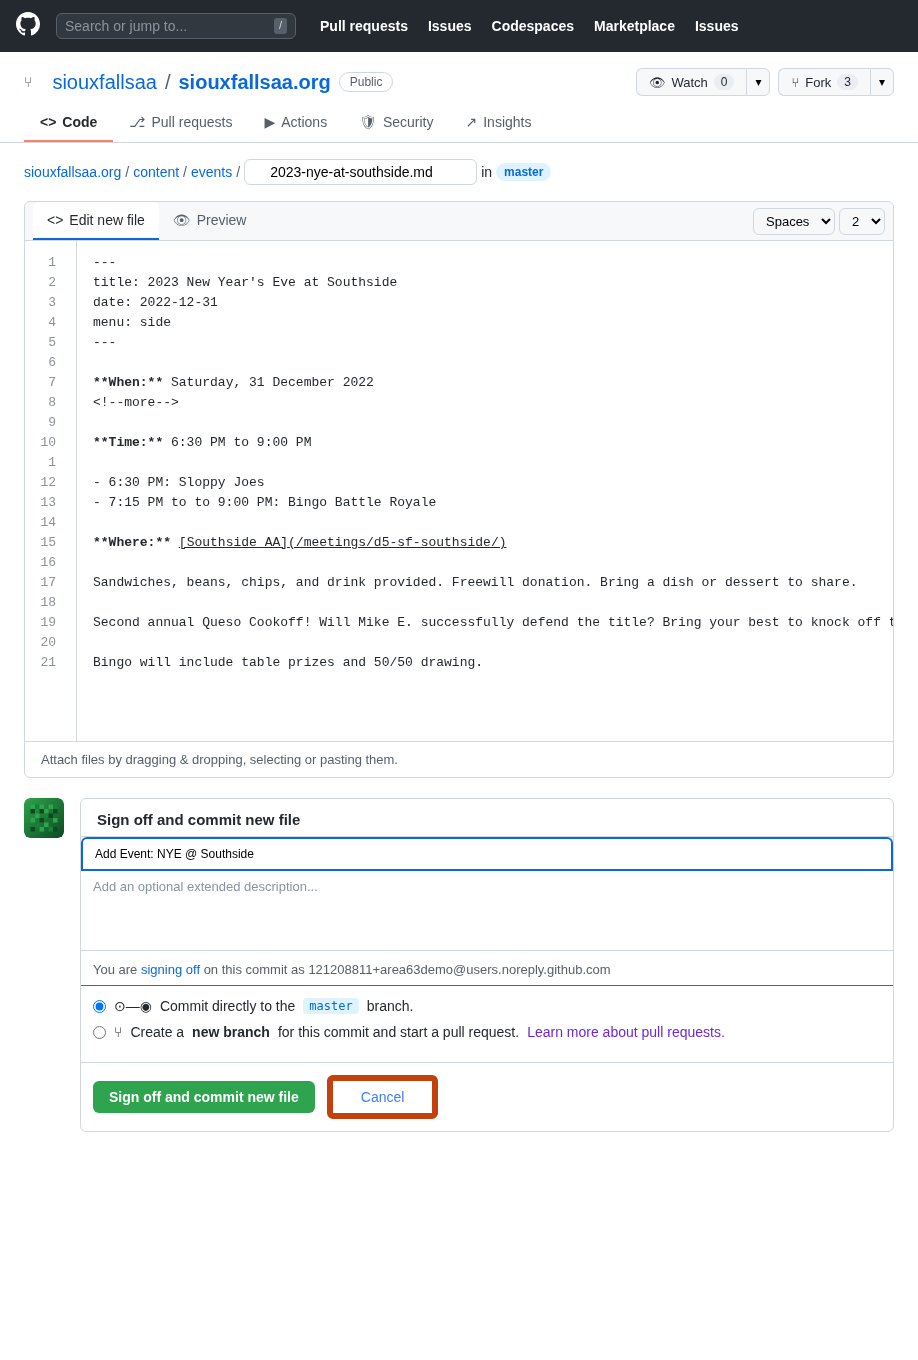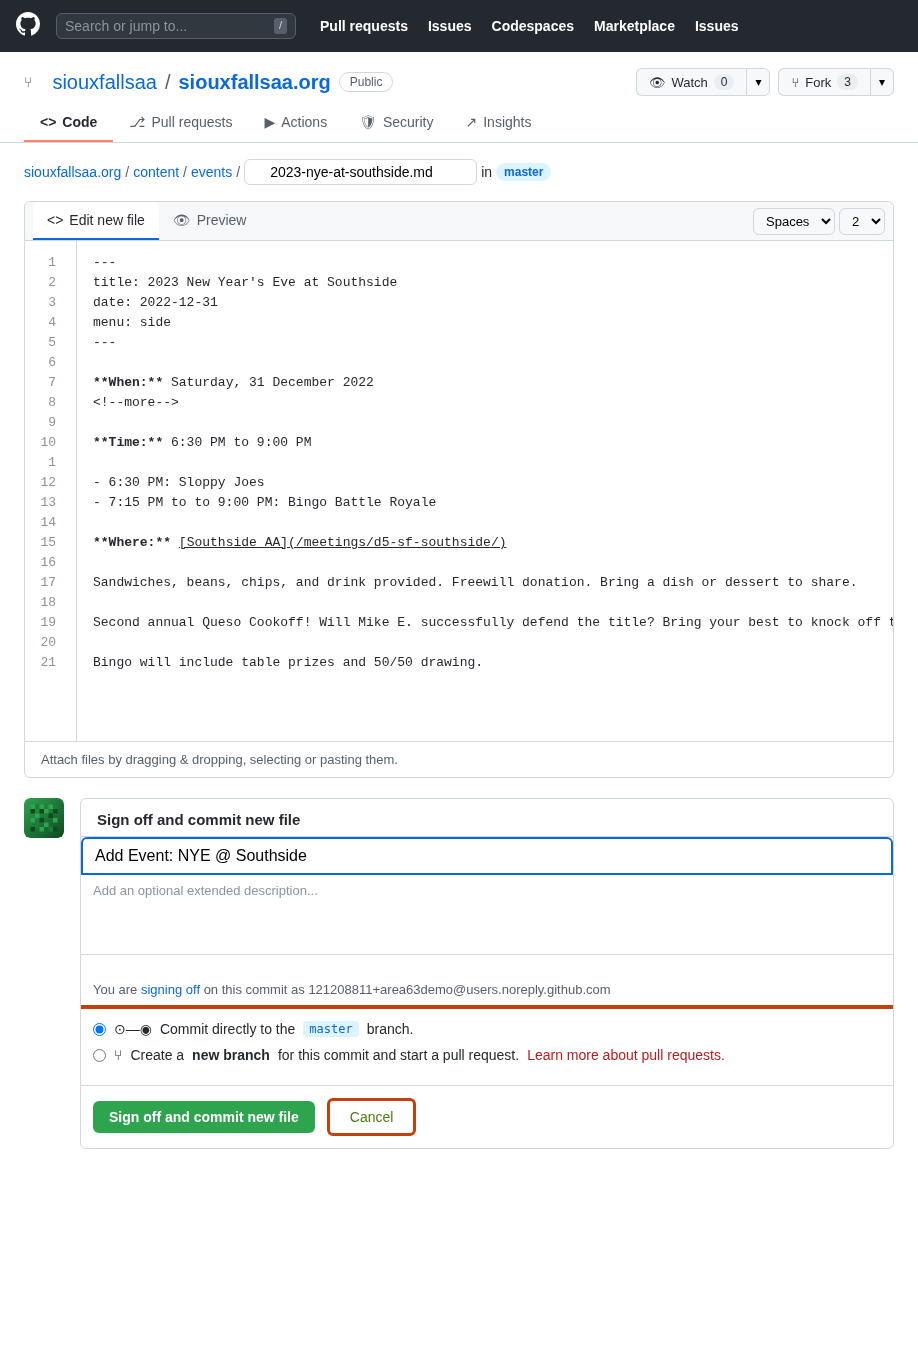--- a/index.html
+++ b/index.html
@@ -279,21 +279,21 @@
       flex: 1;
       border: 1px solid #d0d7de;
       border-radius: 6px;
     }
     .commit-title-input {
       width: 100%;
       padding: 8px 12px;
       border: none;
       border-bottom: 1px solid #d0d7de;
       border-radius: 6px 6px 0 0;
-      font-size: 16px;
+      font-size: 12px;
       outline: none;
       background: #fff;
       border: 2px solid #0969da;
       border-radius: 6px 6px 0 0;
     }
     .commit-desc-input {
       width: 100%;
       height: 80px;
       padding: 8px 12px;
       border: none;
@@ -303,22 +303,21 @@
       outline: none;
       resize: none;
       font-family: inherit;
     }
     .commit-desc-input::placeholder { color: #8b949e; }
 
     .commit-signing-info {
       padding: 8px 12px;
       font-size: 13px;
       color: #57606a;
-      border-bottom: 4px solid #c2410c;
-      margin-top: 16px;
+      border-bottom: 1px solid #c2410c;
     }
     .commit-signing-info a { color: #0969da; text-decoration: none; }
 
     .commit-options {
       padding: 12px;
     }
     .radio-option {
       display: flex;
       align-items: center;
       gap: 8px;
@@ -327,45 +326,45 @@
     }
     .radio-option input[type="radio"] { margin: 0; }
     .branch-name-badge {
       background: #ddf4ff;
       color: #0969da;
       border-radius: 4px;
       padding: 1px 6px;
       font-size: 12px;
       font-family: monospace;
     }
-    .radio-option a { color: #b91c1c; text-decoration: none; text-align: right; }
+    .radio-option a { color: #6d28d9; text-decoration: none; text-align: right; }
 
     .commit-actions {
       display: flex;
       align-items: center;
       gap: 12px;
       padding: 12px;
       border-top: 1px solid #d0d7de;
     }
     .btn-green {
       background: #2ea44f;
       color: #fff;
       border: none;
       border-radius: 6px;
       padding: 8px 16px;
       font-size: 14px;
       font-weight: 600;
       cursor: pointer;
     }
     .btn-cancel {
       background: transparent;
-      color: #4d7c0f;
-      border: 3px solid #c2410c;
-      border-radius: 6px;
-      padding: 8px 20px;
+      color: #3b82f6;
+      border: 6px solid #c2410c;
+      border-radius: 6px;
+      padding: 8px 28px;
       font-size: 14px;
       cursor: pointer;
     }
   </style>
 </head>
 <body>
 
 <nav class="topnav">
   <span class="topnav-logo">
     <svg height="24" width="24" viewBox="0 0 16 16" fill="white">

